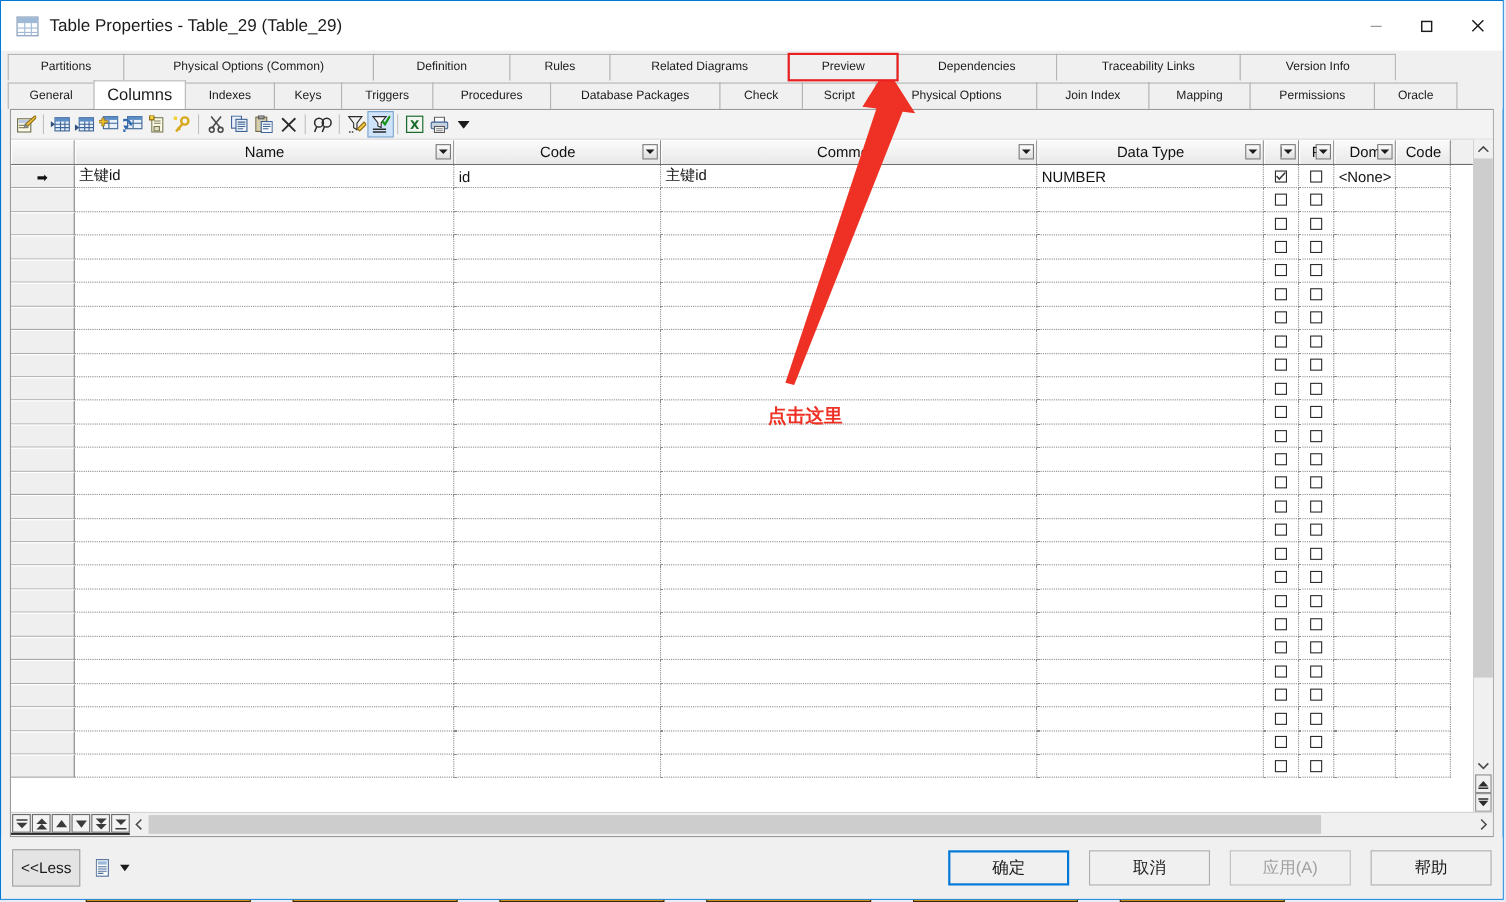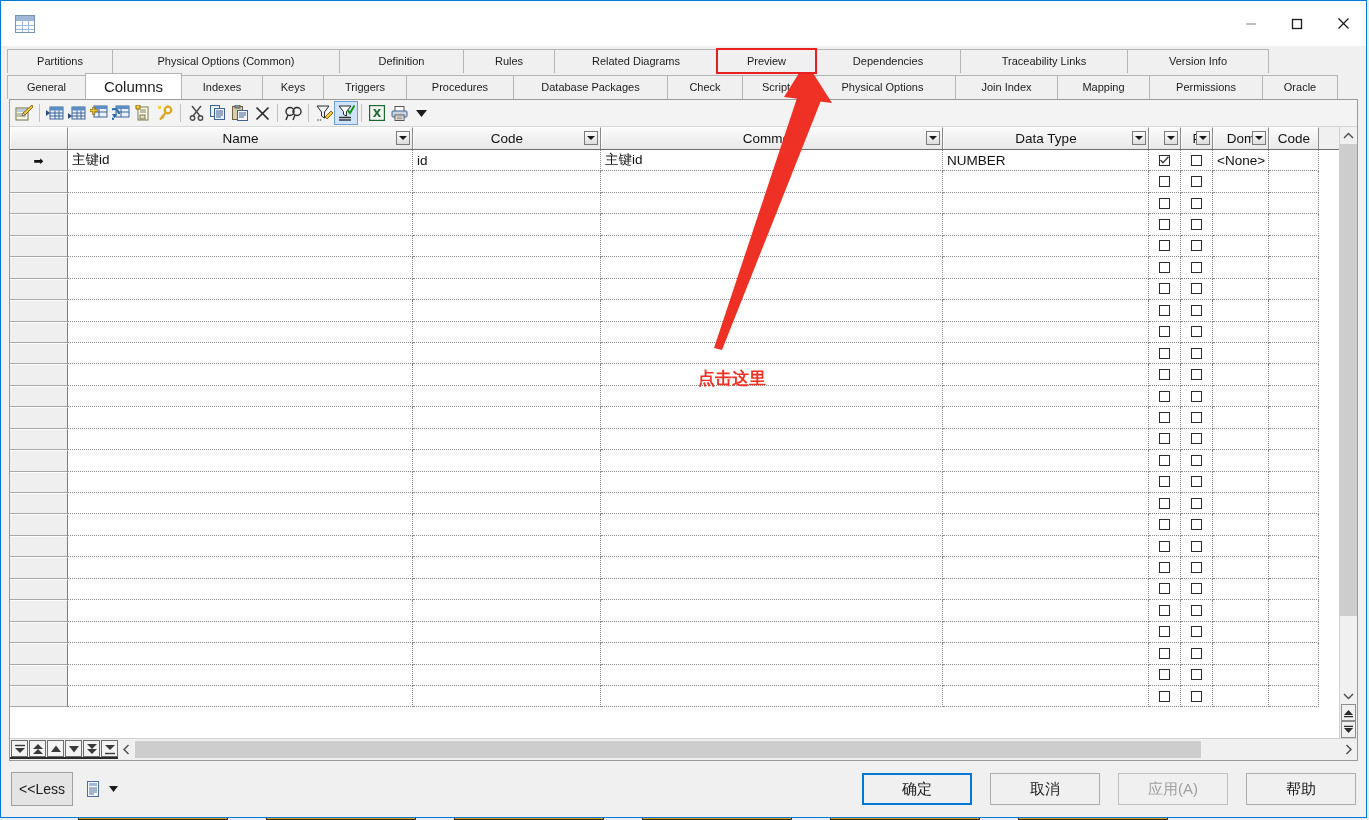--- a/index.html
+++ b/index.html
@@ -156,20 +156,21 @@
 
   <div id="titlebar">
     <div id="title-icon">
       <div class="fr"></div>
         <div class="hd"></div>
         <div class="v1"></div>
         <div class="v2"></div>
       <div class="h1"></div>
         <div class="h2"></div>
     </div>
+    <div id="title-text">Table Properties - Table_29 (Table_29)</div>
     <div id="winbtns">
       <div class="winbtn">
         <svg width="12" height="12" viewBox="0 0 12 12">
           <line x1="1" y1="6" x2="11" y2="6" stroke="#9b9b9b" stroke-width="1.2"></line>
           </svg>
       </div>
       <div class="winbtn">
         <svg width="12" height="12" viewBox="0 0 12 12">
           <rect x="1.5" y="1.5" width="9" height="9" fill="none" stroke="#1b1b1b" stroke-width="1.3"></rect>
           </svg>
@@ -190,21 +191,21 @@
         <div class="tab" style="width: 125px;"><span>Definition</span></div>
         <div class="tab" style="width: 92px;"><span>Rules</span></div>
         <div class="tab" style="width: 164px;"><span>Related Diagrams</span></div>
         <div class="tab highlight" style="width: 99px;"><span>Preview</span></div>
         <div class="tab" style="width: 146px;"><span>Dependencies</span></div>
         <div class="tab" style="width: 168px;"><span>Traceability Links</span></div>
         <div class="tab" style="width: 142px;"><span>Version Info</span></div>
       </div>
     <div class="tabrow row2" id="tabrow2">
         <div class="tab" style="width: 79px;"><span>General</span></div>
-        <div class="tab active" style="width: 97px;"><span>Columns</span></div>
+        <div class="tab active" style="width: 84px;"><span>Columns</span></div>
         <div class="tab" style="width: 82px;"><span>Indexes</span></div>
         <div class="tab" style="width: 62px;"><span>Keys</span></div>
         <div class="tab" style="width: 84px;"><span>Triggers</span></div>
         <div class="tab" style="width: 108px;"><span>Procedures</span></div>
         <div class="tab" style="width: 155px;"><span>Database Packages</span></div>
         <div class="tab" style="width: 76px;"><span>Check</span></div>
         <div class="tab" style="width: 68px;"><span>Script</span></div>
         <div class="tab" style="width: 147px;"><span>Physical Options</span></div>
         <div class="tab" style="width: 103px;"><span>Join Index</span></div>
         <div class="tab" style="width: 93px;"><span>Mapping</span></div>

